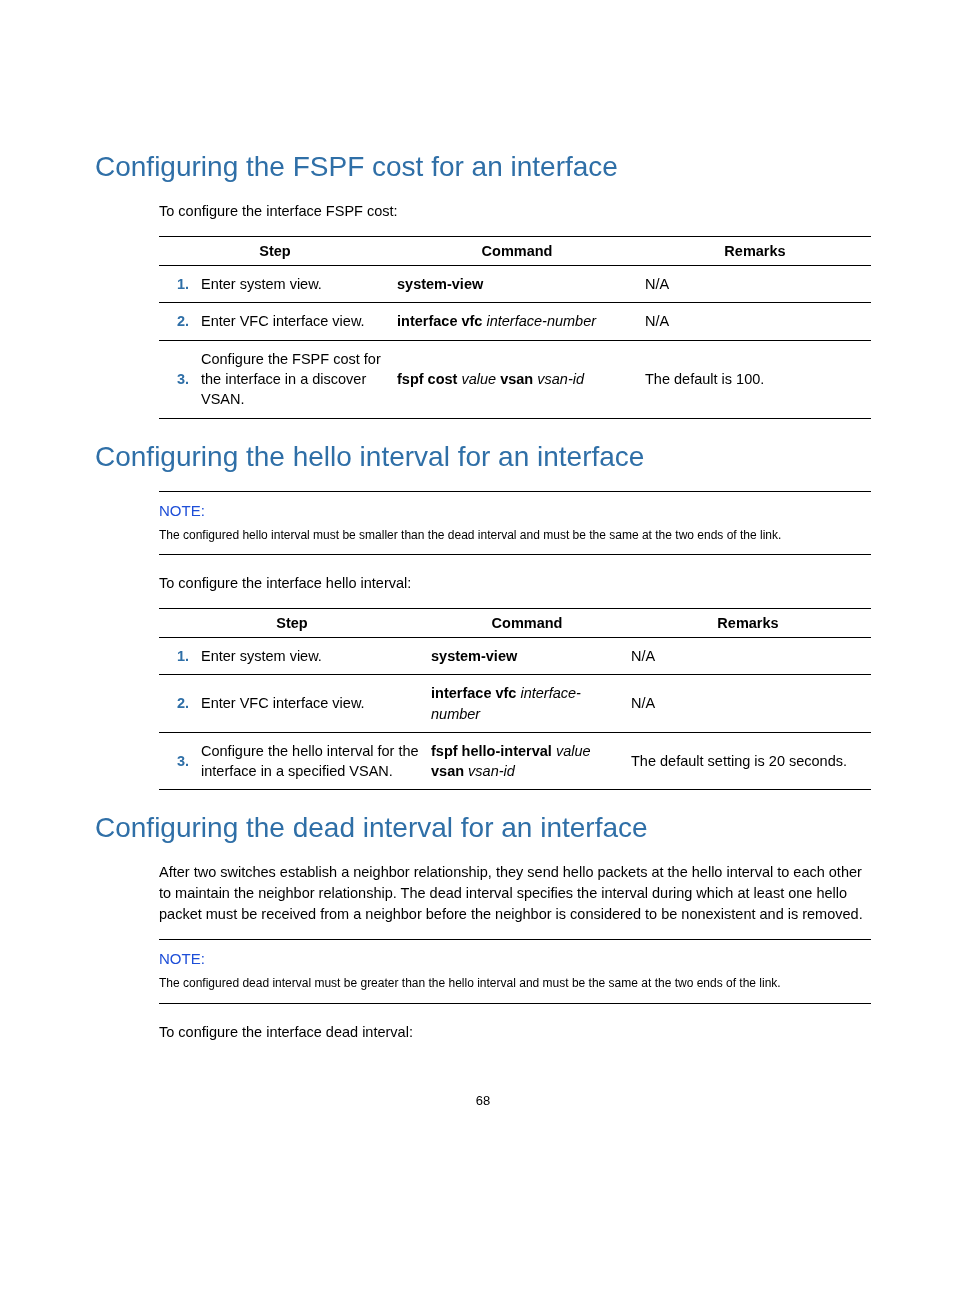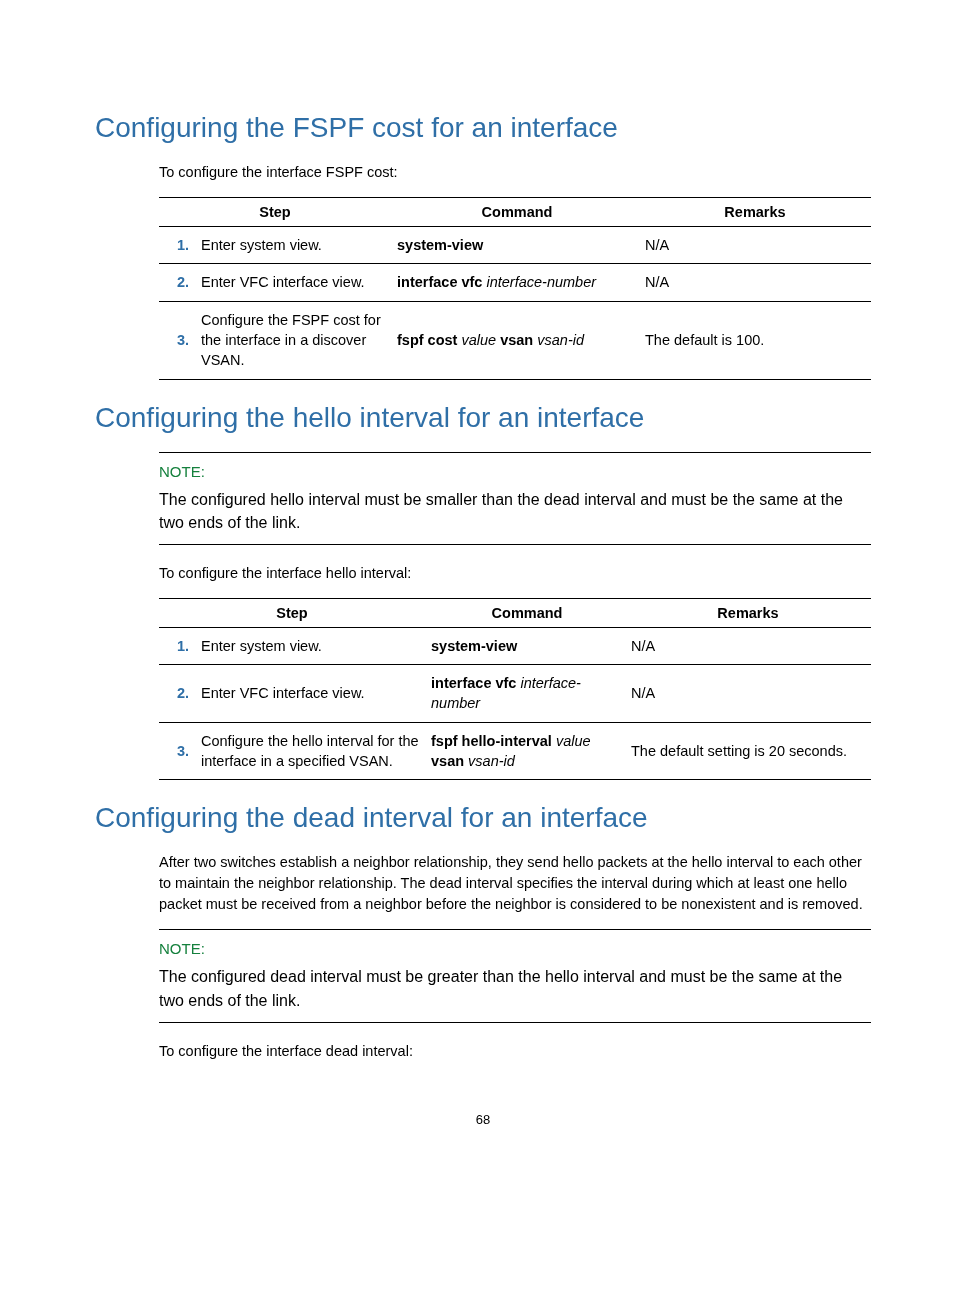--- a/index.html
+++ b/index.html
@@ -6,20 +6,21 @@
     margin: 0;
     padding: 0;
     background: #fff;
     font-family: Arial, Helvetica, sans-serif;
     color: #000;
     width: 954px;
   }
   .page {
     padding: 90px 83px 40px 95px;
     box-sizing: border-box;
+    margin-top: 39px;
   }
   h2.section-title {
     font-family: Arial, Helvetica, sans-serif;
     font-weight: normal;
     color: #2f6fa7;
     font-size: 28px;
     margin: 22px 0 18px 0;
     letter-spacing: 0px;
   }
   .body-block {
@@ -31,27 +32,27 @@
     margin: 10px 0 14px 0;
     font-weight: normal;
   }
   .note-box {
     border-top: 1px solid #000;
     border-bottom: 1px solid #000;
     padding: 6px 0 10px 0;
     margin: 8px 0 18px 0;
   }
   .note-label {
-    color: #15803d;
+    color: #1d4ed8;
     font-size: 15px;
     margin: 4px 0 8px 0;
     font-weight: normal;
   }
   .note-text {
-    font-size: 16px;
+    font-size: 12px;
     line-height: 1.45;
     margin: 0;
   }
   table.steps {
     width: 100%;
     border-collapse: collapse;
     margin: 6px 0 18px 0;
     font-size: 14.5px;
   }
   table.steps thead th {

